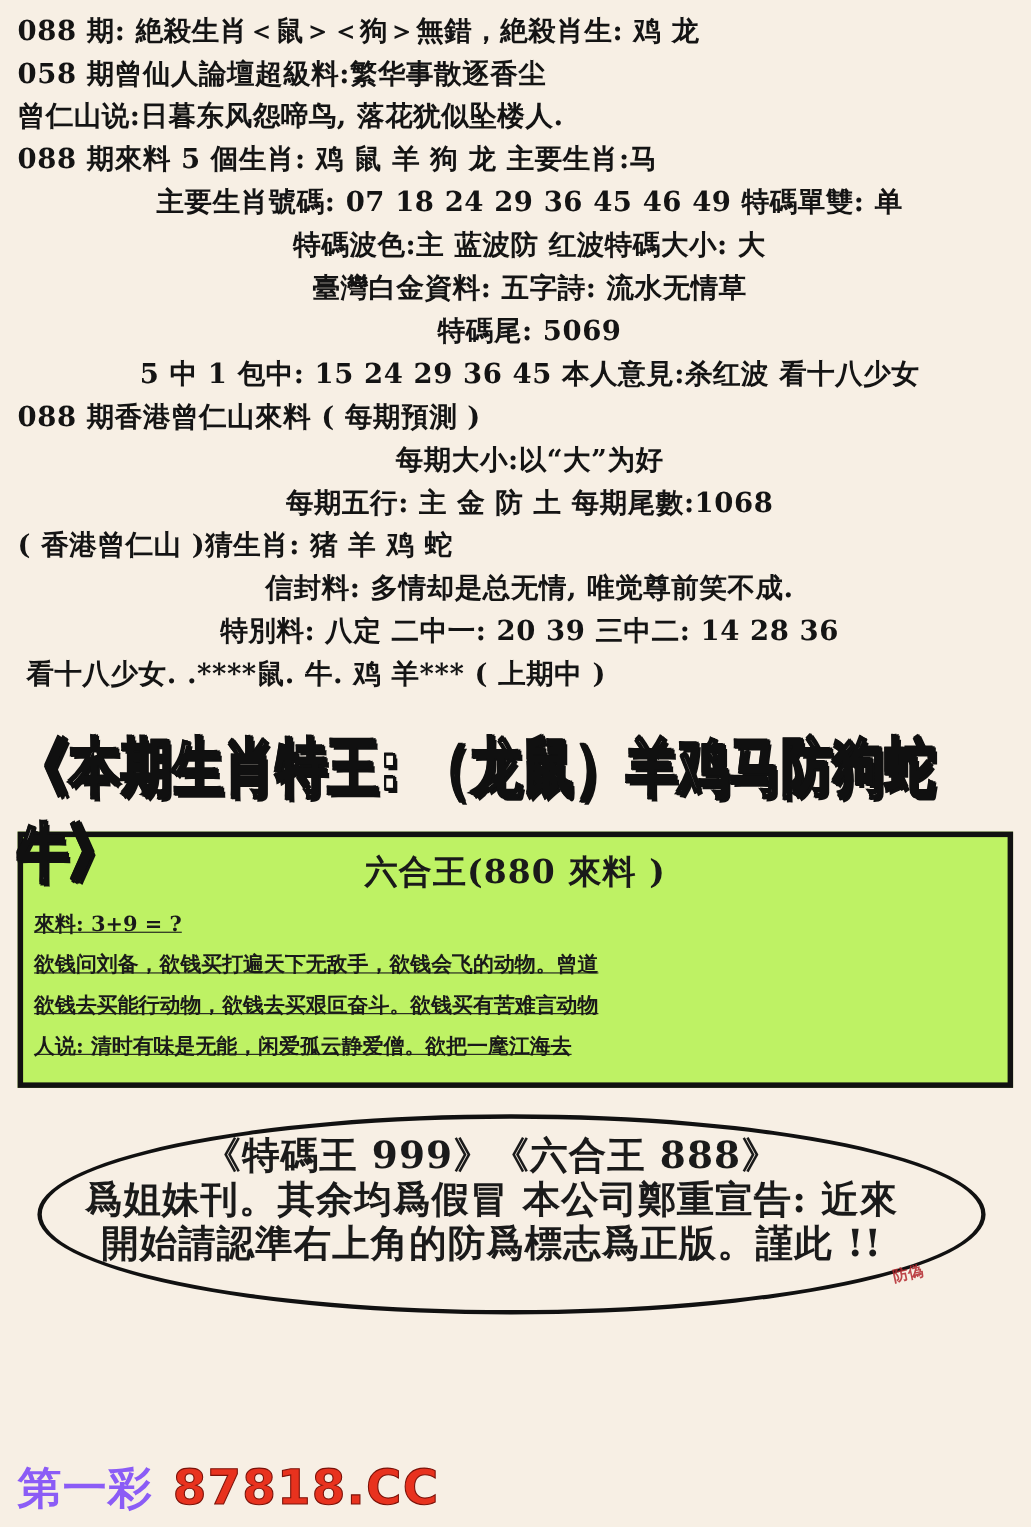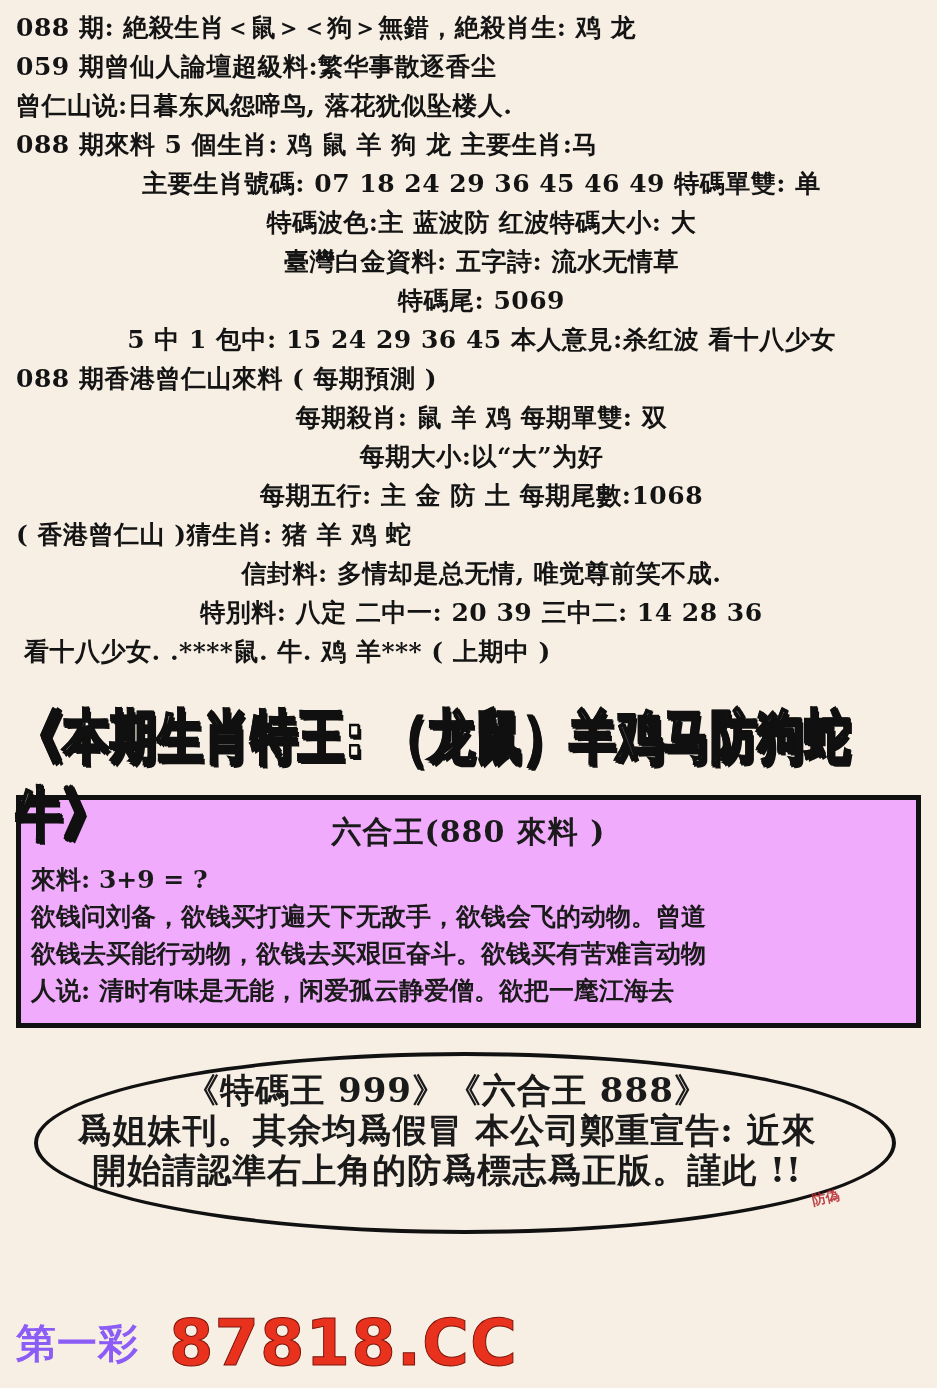--- a/index.html
+++ b/index.html
@@ -55,36 +55,37 @@
       2px 0 0 #101010,
       0 2px 0 #101010;
     transform: scaleY(1.25);
     transform-origin: center top;
     padding-top: 6px;
   }
   
   .box {
     margin: 26px 0 0 0;
     border: 5px solid #111;
-    background: #f0abfc;
+    background: #bef264;
     padding: 8px 10px 14px 10px;
     box-sizing: border-box;
   }
   .box-title {
     text-align: center;
     font-size: 30px;
     font-weight: 700;
     margin: 4px 0 8px 0;
     letter-spacing: 1px;
   }
   .box-line {
-    font-size: 25px;
+    font-size: 19px;
     line-height: 37px;
     font-weight: 600;
     white-space: nowrap;
+    text-decoration: underline;
   }
   
   .oval-wrap {
     position: relative;
     margin-top: 24px;
     height: 190px;
   }
   .oval {
     position: absolute;
     left: 18px;
@@ -131,46 +132,45 @@
     align-items: center;
   }
   .footer-cn {
     font-family: "DejaVu Sans", sans-serif;
     font-size: 40px;
     font-weight: 900;
     color: #8b5cf6;
     letter-spacing: 1px;
   }
   .footer-url {
-    margin-left: 30px;
+    margin-left: 18px;
     font-family: "DejaVu Sans", sans-serif;
-    font-size: 64px;
+    font-size: 44px;
     font-weight: 900;
     color: #e8321e;
     -webkit-text-stroke: 1px #7a1209;
     letter-spacing: 1px;
   }
 </style>
 </head>
 <body>
 
 <div class="page">
 
   <div class="lines">
     <div class="line ind-0">088 期:  絶殺生肖＜鼠＞＜狗＞無錯，絶殺肖生: 鸡 龙</div>
-    <div class="line ind-0">059 期曾仙人論壇超級料:繁华事散逐香尘</div>
+    <div class="line ind-0">058 期曾仙人論壇超級料:繁华事散逐香尘</div>
     <div class="line ind-0">曾仁山说:日暮东风怨啼鸟, 落花犹似坠楼人.</div>
     <div class="line ind-0">088 期來料 5 個生肖:  鸡 鼠 羊 狗 龙  主要生肖:马</div>
     <div class="line ind-1">主要生肖號碼: 07 18 24 29 36 45 46 49 特碼單雙: 单</div>
     <div class="line ind-1">特碼波色:主  蓝波防  红波特碼大小: 大</div>
     <div class="line ind-1">臺灣白金資料:  五字詩: 流水无情草</div>
     <div class="line ind-1">特碼尾: 5069</div>
     <div class="line ind-1">5 中 1 包中: 15 24 29 36 45  本人意見:杀红波 看十八少女</div>
     <div class="line ind-0">088 期香港曾仁山來料 ( 每期預測 )</div>
-    <div class="line ind-1">每期殺肖: 鼠 羊 鸡  每期單雙:  双</div>
     <div class="line ind-1">每期大小:以“大”为好</div>
     <div class="line ind-1">每期五行: 主 金 防 土 每期尾數:1068</div>
     <div class="line ind-0">( 香港曾仁山 )猜生肖: 猪 羊 鸡 蛇</div>
     <div class="line ind-1">信封料: 多情却是总无情, 唯觉尊前笑不成.</div>
     <div class="line ind-1">特別料:  八定  二中一:  20  39  三中二:  14 28 36</div>
     <div class="line ind-2">看十八少女.  .****鼠. 牛. 鸡 羊***  ( 上期中 )</div>
   </div>
 
   <div class="headline-wrap">
     <div class="headline">《本期生肖特王: （龙鼠）羊鸡马防狗蛇牛》</div>

